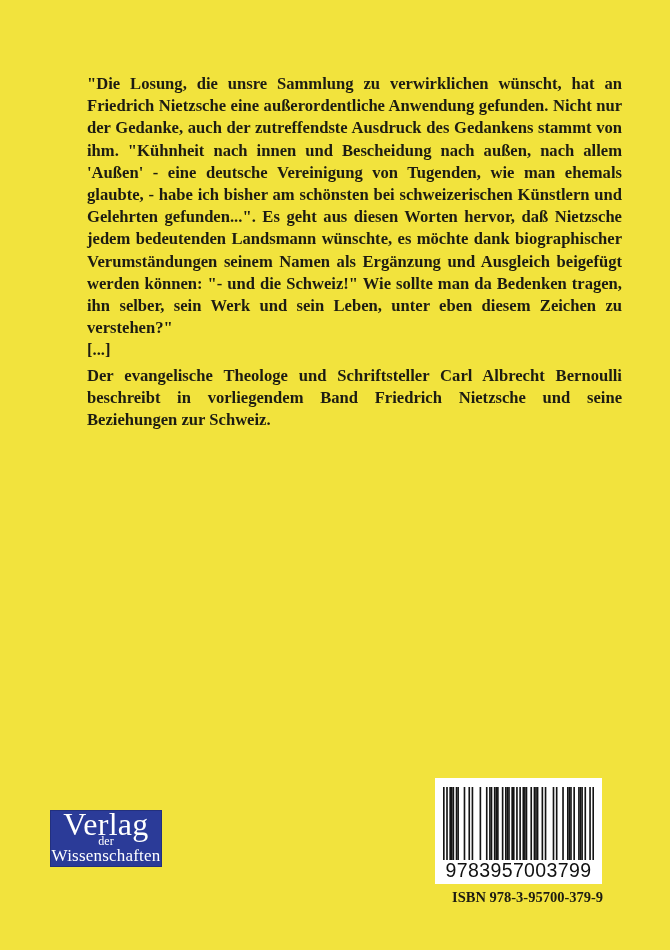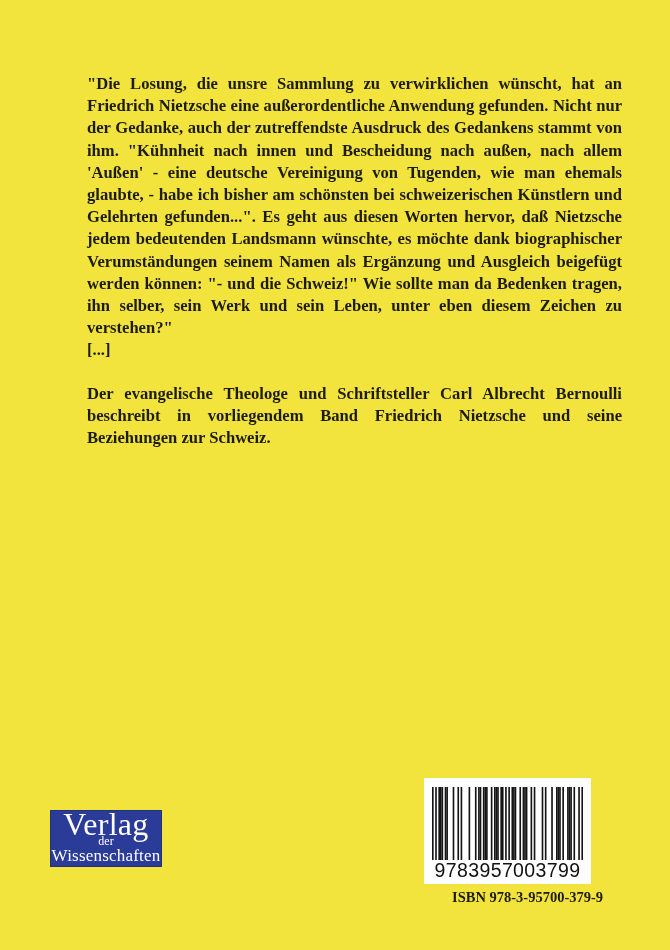--- a/index.html
+++ b/index.html
@@ -17,39 +17,39 @@
     width: 535px;
     font-family: "Liberation Serif", "DejaVu Serif", serif;
     font-weight: bold;
     font-size: 16.6px;
     line-height: 22.2px;
     text-align: justify;
     color: #1d1c12;
   }
   .text-block p { margin: 0; }
   #para-quote { top: 73px; }
-  #para-author { top: 383px; }
+  #para-author { top: 365px; }
   #para-publisher { top: 456px; }
   .logo-box {
     position: absolute;
     left: 50px; top: 810px;
     width: 112px; height: 57px;
     background: #2b3b98;
     border: 1px solid #23307d;
     color: #ffffff;
     font-family: "Liberation Serif", "DejaVu Serif", serif;
     text-align: center;
     box-sizing: border-box;
   }
   .logo-line1 { font-size: 32px; line-height: 22px; margin-top: 2px; letter-spacing: 0.3px; }
   .logo-line2 { font-size: 12px; line-height: 13px; }
   .logo-line3 { font-size: 17px; line-height: 16px; letter-spacing: 0.2px; }
   .barcode-box {
     position: absolute;
-    left: 424px; top: 778px;
+    left: 435px; top: 778px;
     width: 167px; height: 106px;
     background: #ffffff;
   }
   #barcode-svg { position: absolute; left: 8px; top: 9px; }
   .barcode-digits {
     position: absolute;
     left: 0; width: 167px; top: 81px;
     text-align: center;
     font-family: "Liberation Sans", "DejaVu Sans", sans-serif;
     font-size: 19.5px;

